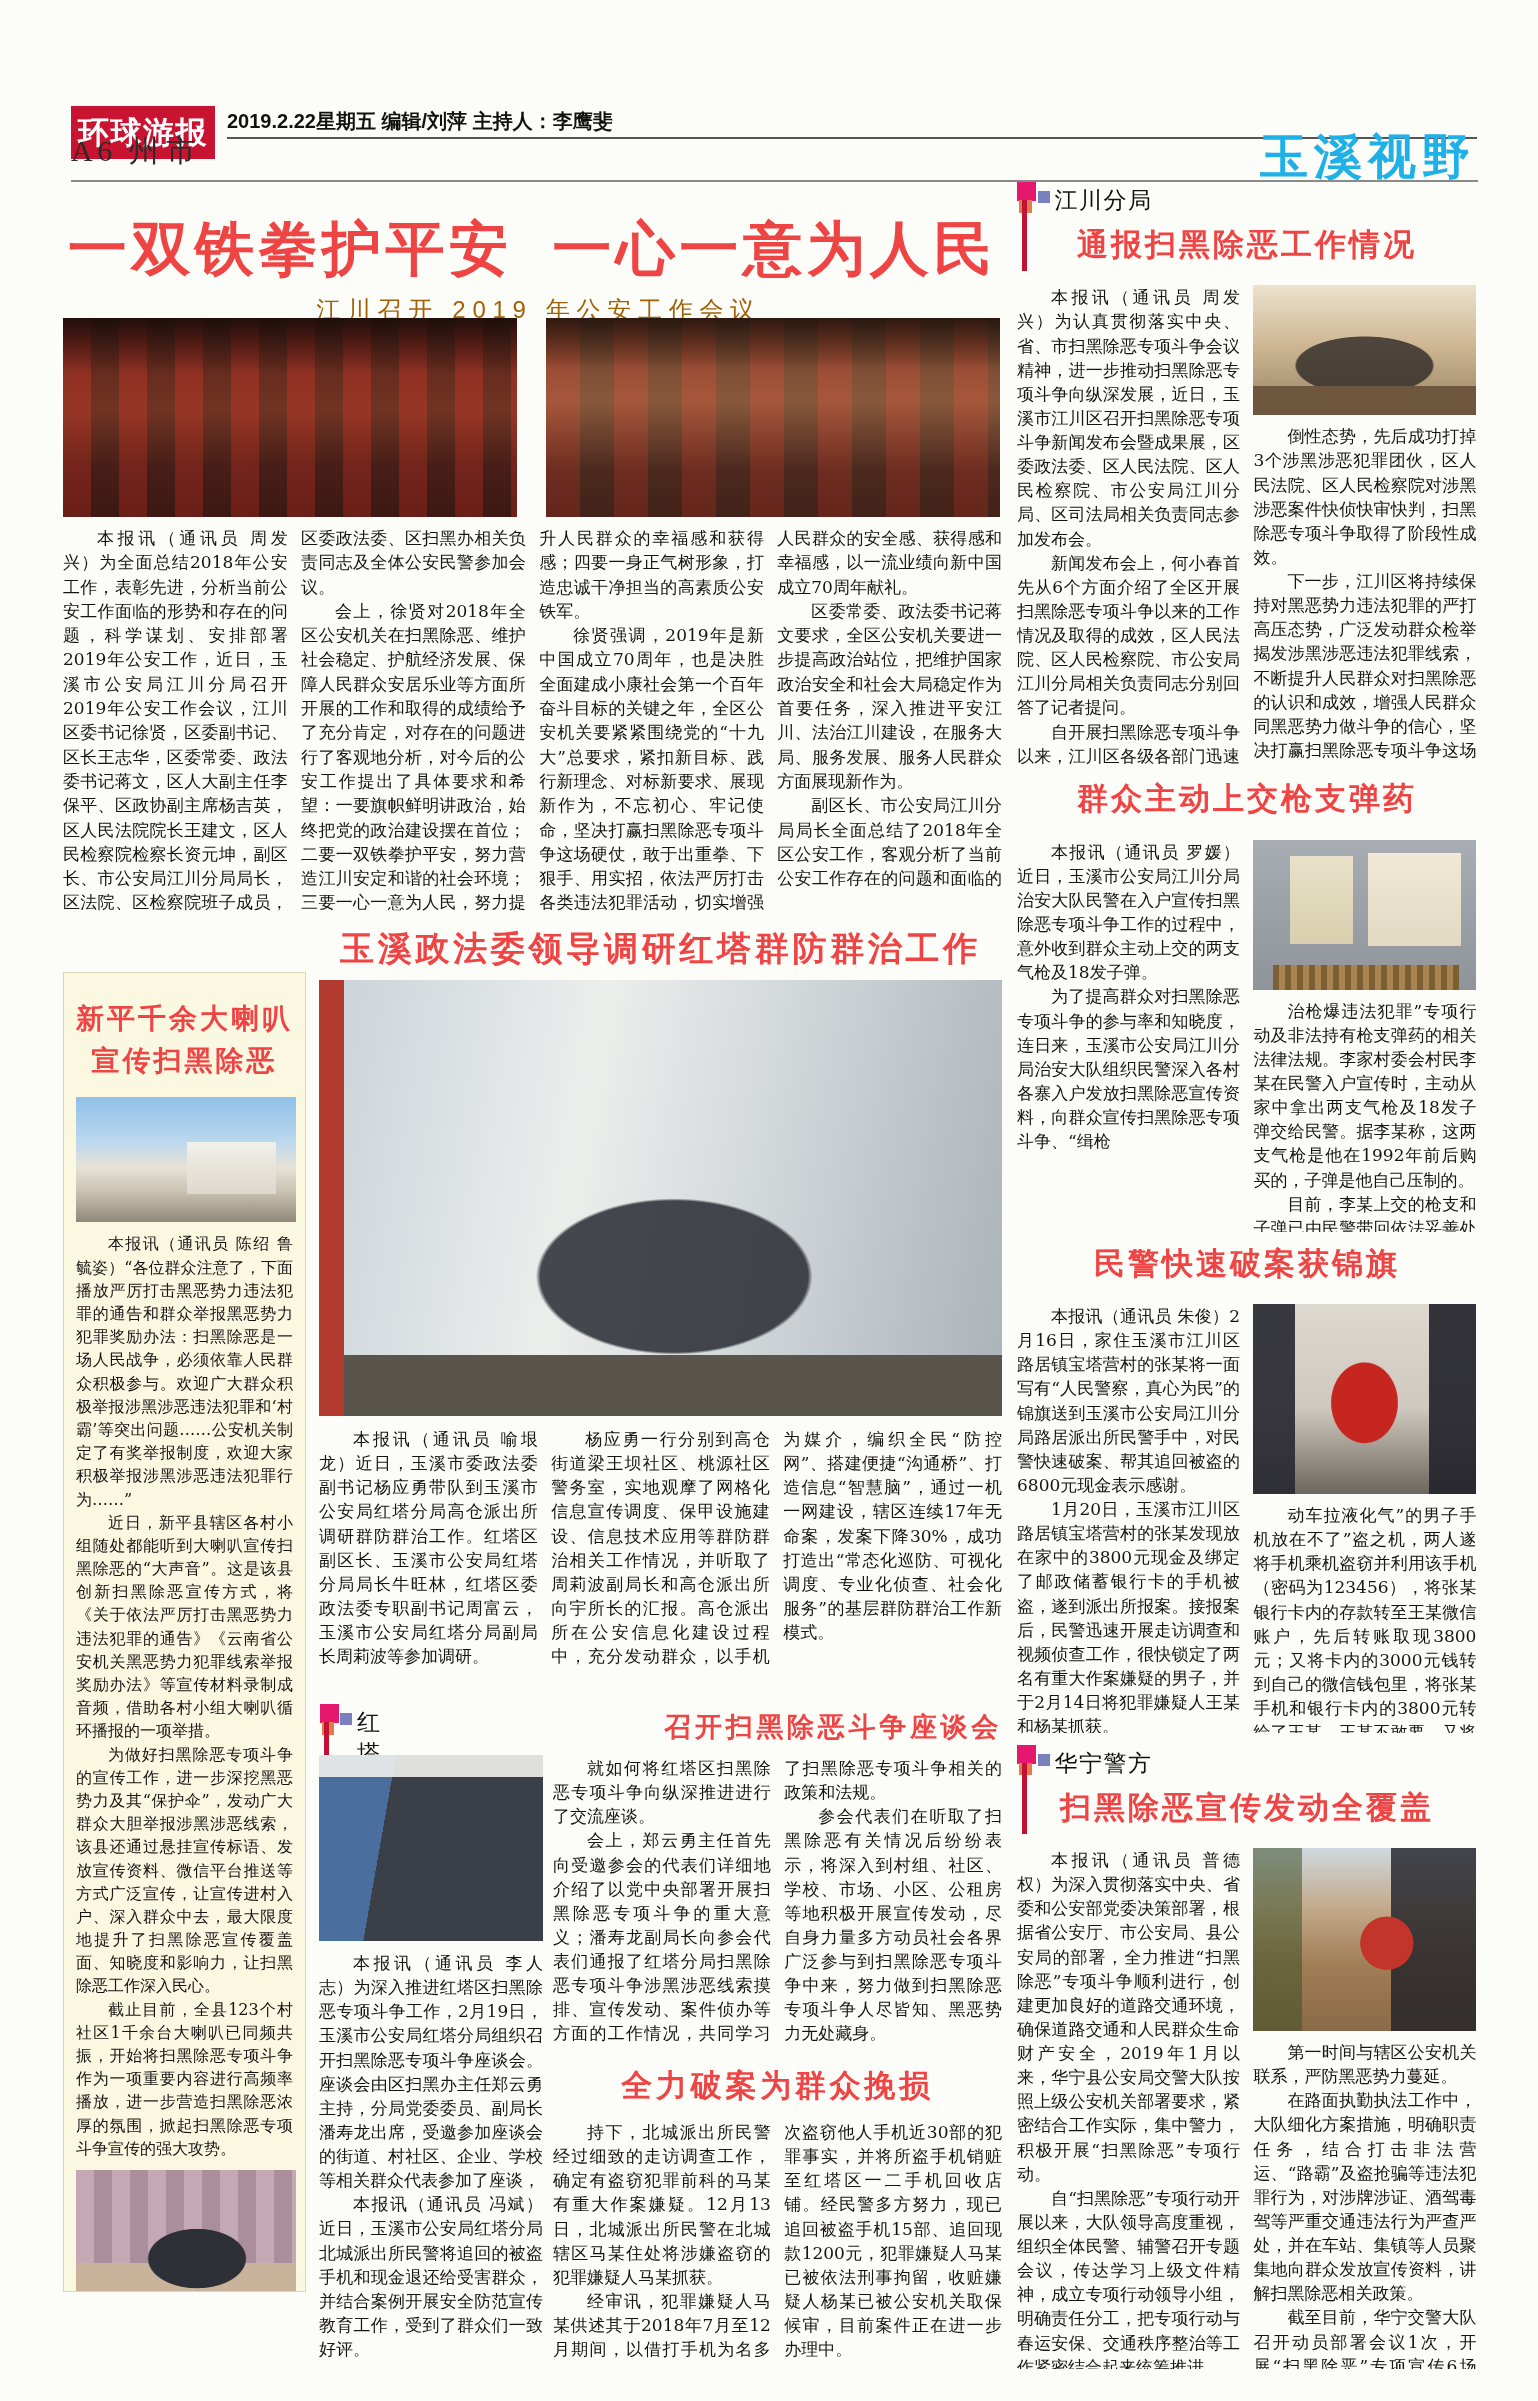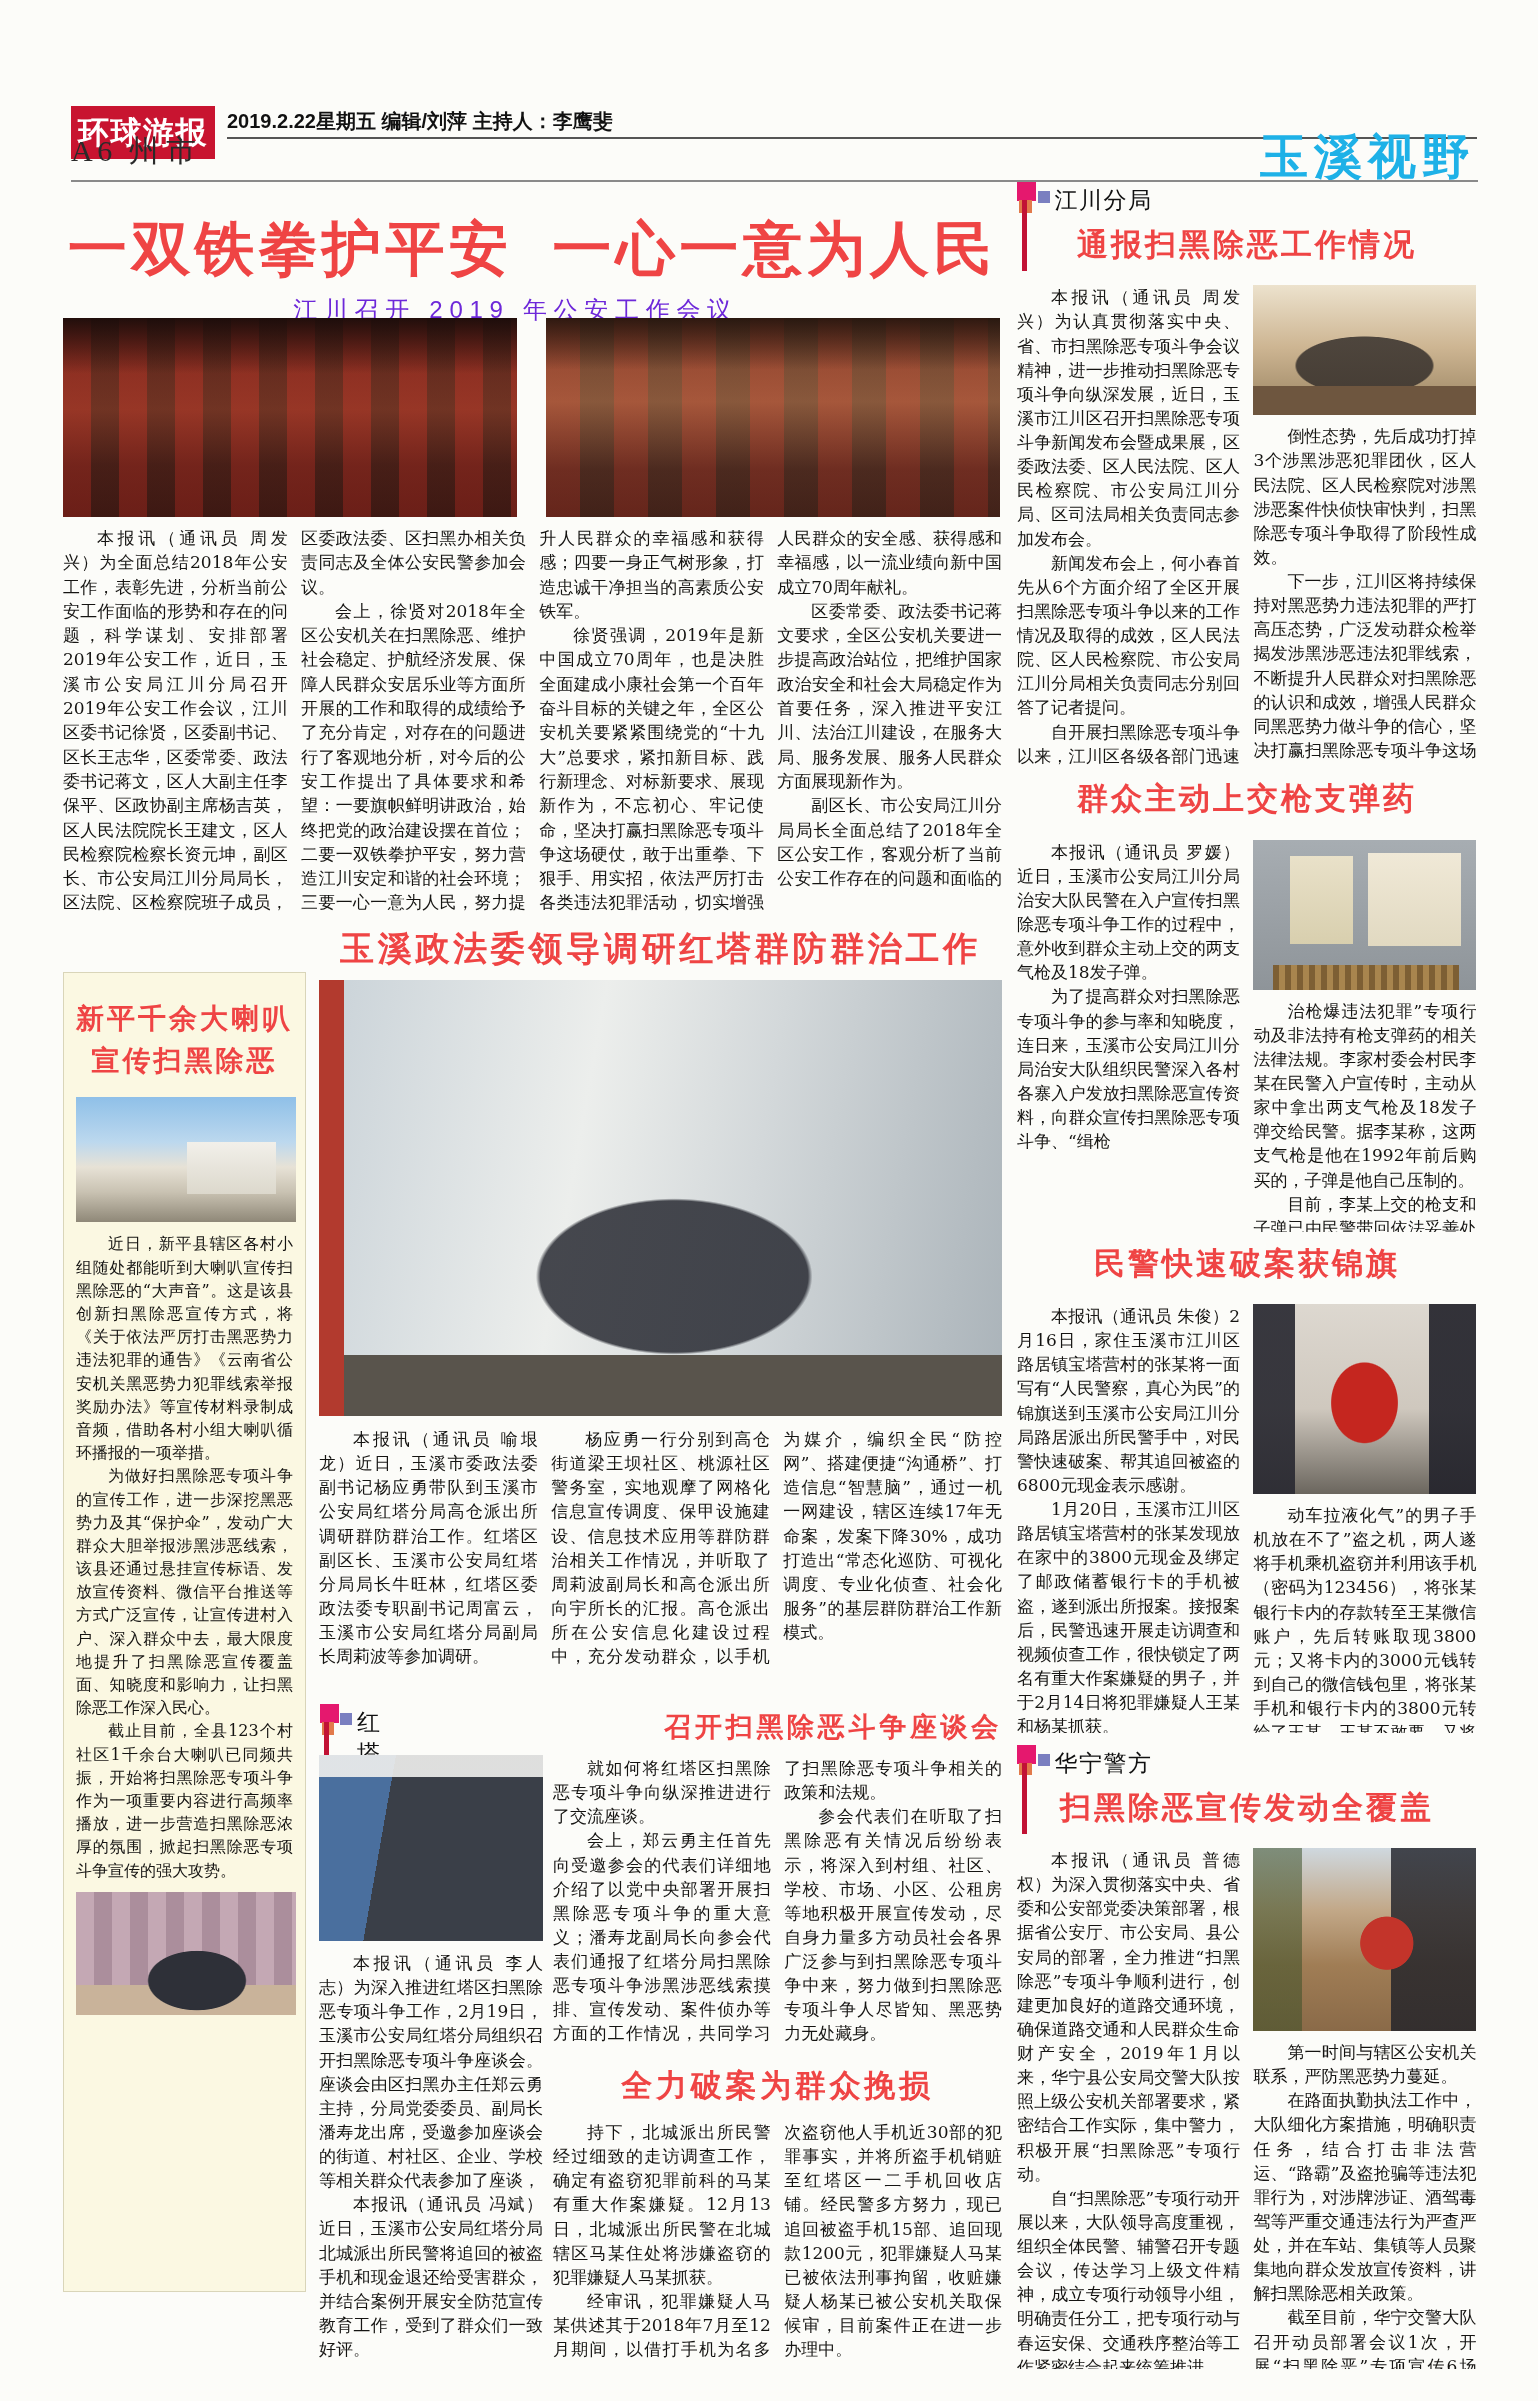--- a/index.html
+++ b/index.html
@@ -60,22 +60,22 @@
       linear-gradient(#f2f0ea,#dcd8cc) 111px 45px/89px 52px no-repeat,
       linear-gradient(180deg,#8fc0e8 0%,#bcd8ee 36%,#e7e2d6 56%,#c9c2b2 76%,#8f8878 100%);}
   .ph-sb-bot{background:
       radial-gradient(ellipse 71px 43px at 55% 72%,#2e3038 68%,rgba(0,0,0,0) 70%),
       linear-gradient(0deg,#c9b39a 0 24%,rgba(0,0,0,0) 24%),
       repeating-linear-gradient(90deg,#c4a8b4 0 18px,#ab8e9c 18px 36px);}
 
   
   .main-title{position:absolute;left:63px;top:210px;width:939px;text-align:center;
       font-size:59px;letter-spacing:4.5px;}
-  .main-sub{position:absolute;left:46px;top:294px;width:939px;text-align:center;
-      font-size:24px;letter-spacing:6.7px;font-family:"Liberation Sans","DejaVu Sans",sans-serif;color:#6d28d9;}
+  .main-sub{position:absolute;left:69px;top:294px;width:939px;text-align:center;
+      font-size:24px;letter-spacing:6.7px;font-family:"Liberation Sans","DejaVu Sans",sans-serif;color:#a16207;}
   .tcols{column-gap:13.4px;text-align:justify;overflow:hidden;}
   .tcols p,.tblock p{margin:0;text-indent:2em;}
   .main-text{position:absolute;left:63px;top:526px;width:939px;height:401px;
       column-count:4;font-size:17px;line-height:1.43;}
   .mid-title{position:absolute;left:319px;top:926px;width:683px;text-align:center;font-size:34px;letter-spacing:3.7px;}
   .mid-photo{left:319px;top:980px;width:683px;height:436px;}
   .mid-text{position:absolute;left:319px;top:1427px;width:683px;height:251px;
       column-count:3;font-size:17px;line-height:1.42;}
 
   
@@ -142,20 +142,21 @@
       <p>副区长、市公安局江川分局局长全面总结了2018年全区公安工作，客观分析了当前公安工作存在的问题和面临的挑战，对2019年度重点公安工作任务进行了安排部署。</p>
     </div>
 
   <div class="sidebar">
     <div class="sb-title hd">
       <div>新平千余大喇叭</div>
       <div>宣传扫黑除恶</div>
     </div>
     <div class="sb-photo photo ph-sb-top" style="position:relative;left:0;top:0;"></div>
     <div class="sb-text">
+        <p>本报讯（通讯员 陈绍 鲁毓姿）“各位群众注意了，下面播放严厉打击黑恶势力违法犯罪的通告和群众举报黑恶势力犯罪奖励办法：扫黑除恶是一场人民战争，必须依靠人民群众积极参与。欢迎广大群众积极举报涉黑涉恶违法犯罪和‘村霸’等突出问题……公安机关制定了有奖举报制度，欢迎大家积极举报涉黑涉恶违法犯罪行为……”</p>
         <p>近日，新平县辖区各村小组随处都能听到大喇叭宣传扫黑除恶的“大声音”。这是该县创新扫黑除恶宣传方式，将《关于依法严厉打击黑恶势力违法犯罪的通告》《云南省公安机关黑恶势力犯罪线索举报奖励办法》等宣传材料录制成音频，借助各村小组大喇叭循环播报的一项举措。</p>
         <p>为做好扫黑除恶专项斗争的宣传工作，进一步深挖黑恶势力及其“保护伞”，发动广大群众大胆举报涉黑涉恶线索，该县还通过悬挂宣传标语、发放宣传资料、微信平台推送等方式广泛宣传，让宣传进村入户、深入群众中去，最大限度地提升了扫黑除恶宣传覆盖面、知晓度和影响力，让扫黑除恶工作深入民心。</p>
         <p>截止目前，全县123个村社区1千余台大喇叭已同频共振，开始将扫黑除恶专项斗争作为一项重要内容进行高频率播放，进一步营造扫黑除恶浓厚的氛围，掀起扫黑除恶专项斗争宣传的强大攻势。</p>
       </div>
     <div class="sb-photo2 photo ph-sb-bot" style="position:relative;left:0;top:0;"></div>
   </div>
 
   <div class="mid-title hd">玉溪政法委领导调研红塔群防群治工作</div>
   <div class="photo ph-mid mid-photo"></div>
   <div class="mid-text tcols">

